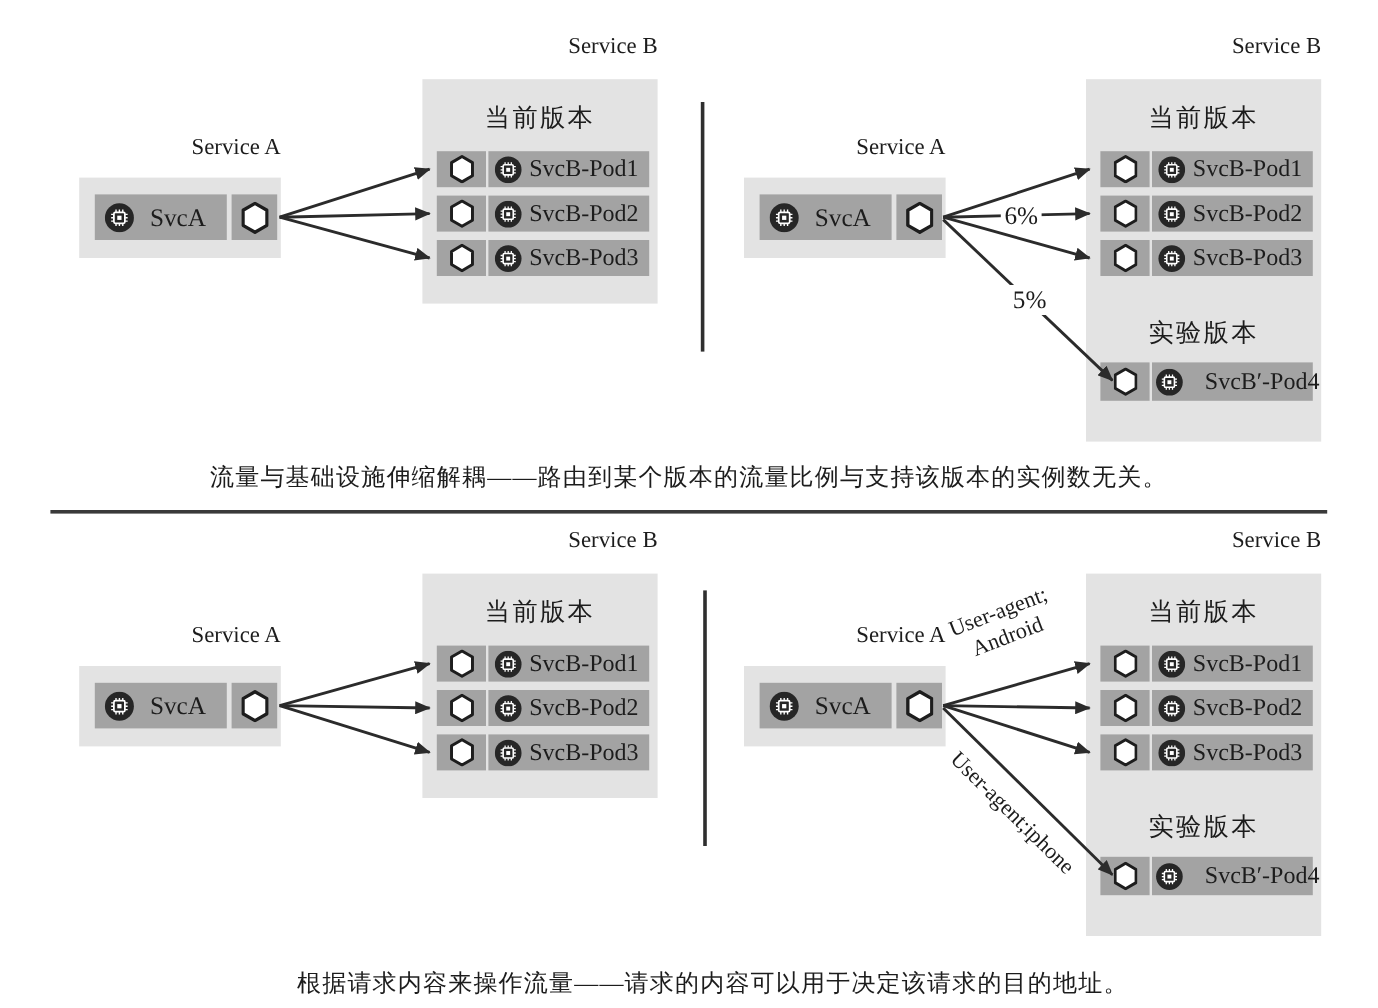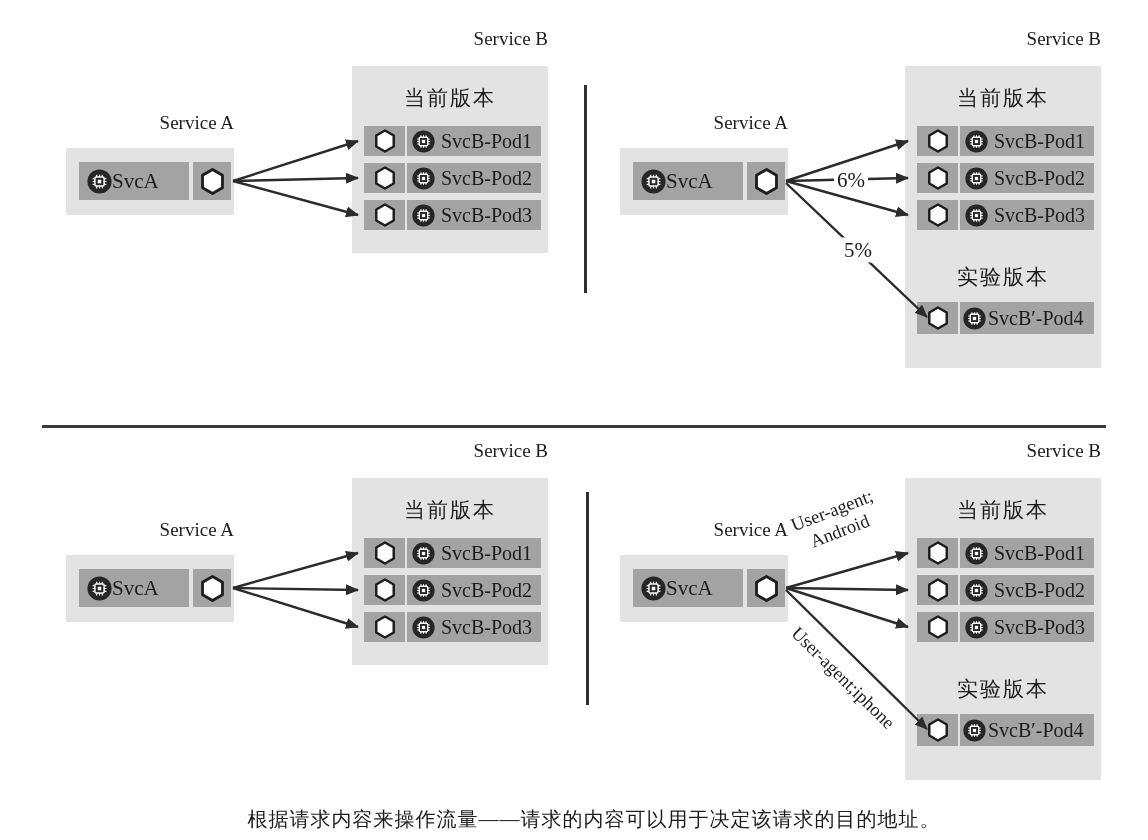--- a/index.html
+++ b/index.html
@@ -7,23 +7,23 @@
     width:1148px;height:840px;position:relative;overflow:hidden;
     background:#ffffff;color:#1c1c1c;
     font-family:"Liberation Serif","DejaVu Serif",serif;
   }
   .fig{position:absolute;left:0;top:0;width:1148px;height:840px}
   .t{position:absolute;text-align:right;font-size:19px;white-space:nowrap}
   .gray{position:absolute;background:#e3e3e3}
   .wbox{position:absolute;background:#a3a3a3;display:flex;align-items:center}
   .hexwrap{justify-content:center}
   .glabel{position:absolute;text-align:center;font-size:21px;letter-spacing:2px}
-  .svca{font-size:21px;}
+  .svca{font-size:21px;margin-left:13px}
   .podbox{gap:6px;padding-left:5px;box-sizing:border-box}
-  .podbox.tight{gap:2px;padding-left:3px}
+  .podbox.tight{gap:18px;padding-left:3px}
   .podtext{font-size:20px;white-space:nowrap}
   .icon{flex:none;display:block}
   .arrows{position:absolute;left:0;top:0;pointer-events:none}
   .edge{position:absolute;transform:translate(-50%,-50%);font-size:21px;background:#ffffff;padding:0 3px;white-space:nowrap}
   .ua{position:absolute;font-size:18.5px;line-height:1.2;text-align:center;white-space:nowrap}
   .cap{position:absolute;width:1148px;text-align:center;font-size:20px;letter-spacing:1px}
   .vdiv{position:absolute;width:3px;background:#2f2f2f}
   .hdiv{position:absolute;height:3px;background:#3a3a3a}
 </style>
 </head>
@@ -303,15 +303,16 @@
   <div class="ua" style="left:836px;top:521px;transform:translate(-50%,-50%) rotate(-21deg)">
     <div>User-agent;</div>
     <div>Android</div>
   </div>
   <div class="ua" style="left:843px;top:678px;transform:translate(-50%,-50%) rotate(44.5deg)">User-agent;iphone</div>
 
   <div class="vdiv" style="left:584px;top:85px;height:208px"></div>
   <div class="vdiv" style="left:586px;top:492px;height:213px"></div>
   <div class="hdiv" style="left:42px;top:425px;width:1064px"></div>
 
+  <div class="cap" style="left:0;top:384px">流量与基础设施伸缩解耦——路由到某个版本的流量比例与支持该版本的实例数无关。</div>
   <div class="cap" style="left:20px;top:806px">根据请求内容来操作流量——请求的内容可以用于决定该请求的目的地址。</div>
 
 </div>
 
 </body></html>

